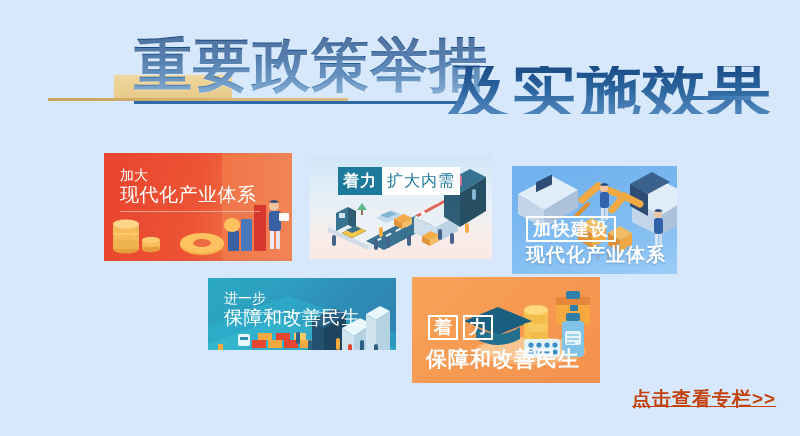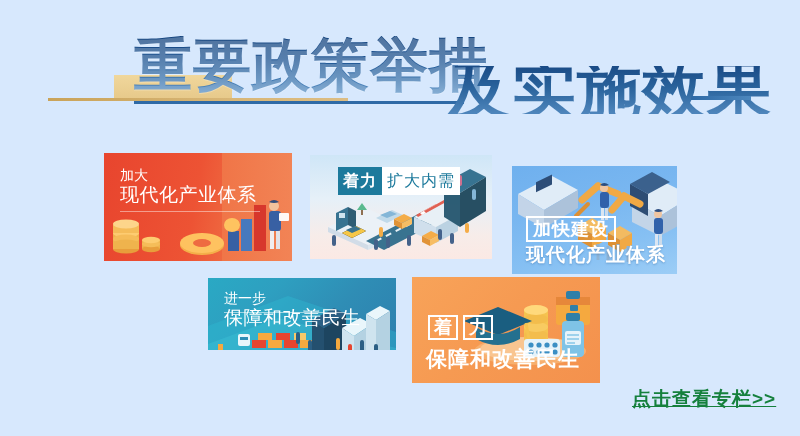--- a/index.html
+++ b/index.html
@@ -83,21 +83,21 @@
   #card5{left:412px;top:277px;width:188px;height:106px;
          background:linear-gradient(135deg,#f8a359 0%,#f69a52 45%,#f4914d 100%);}
   #card5 .boxrow{position:absolute;left:16px;top:38px;display:flex;gap:5px;z-index:7;}
   #card5 .boxrow span{border:2px solid #fff;padding:0 4px;font-size:18px;line-height:21px;
                       font-weight:bold;color:#fff;}
   #card5 .l2b{position:absolute;left:14px;top:68px;z-index:7;font-size:21px;font-weight:bold;color:#fff;
               letter-spacing:1px;white-space:nowrap;}
 
   
   #link{position:absolute;left:632px;top:386px;font-size:19px;font-weight:bold;
-        color:#15803d;letter-spacing:1px;text-decoration:underline;cursor:pointer;white-space:nowrap;}
+        color:#c2410c;letter-spacing:1px;text-decoration:underline;cursor:pointer;white-space:nowrap;}
 </style>
 </head>
 <body>
 
 <div id="stage">
 
   <div class="title-wrap">
     <div class="gold-bar"></div>
     <div class="gold-line"></div>
     <div class="title-main">重要政策举措</div>

